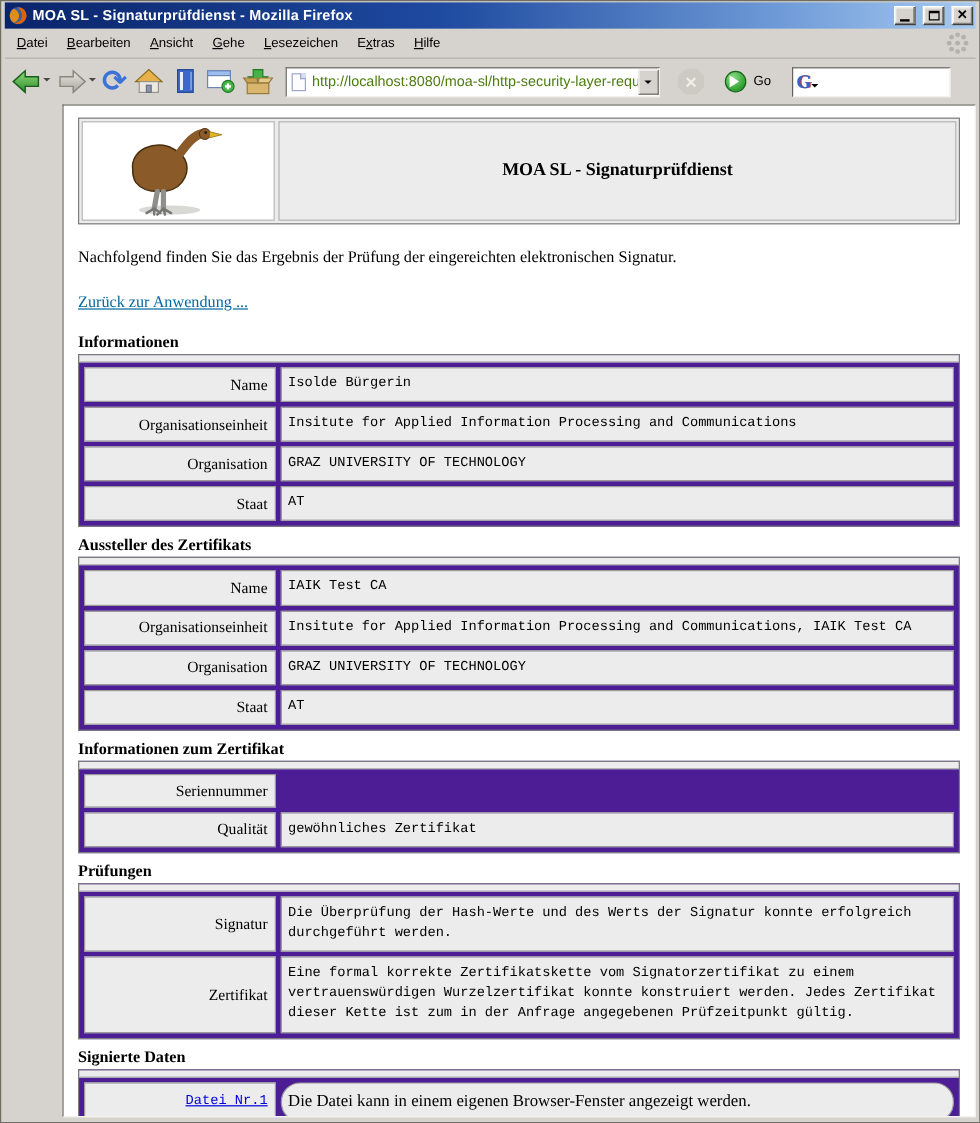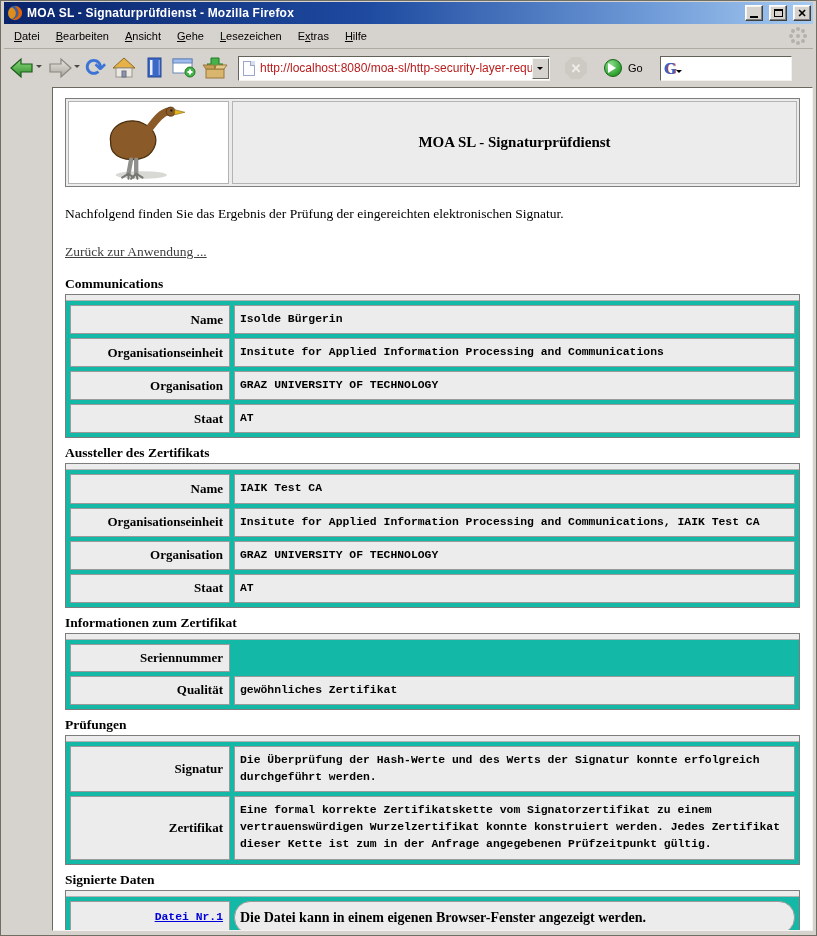--- a/index.html
+++ b/index.html
@@ -55,21 +55,21 @@
           margin:0 0 8px 1px; }
   .reload-glyph{ font-size:25px; line-height:26px; color:#3b74d6; font-weight:bold;
                  font-family:"DejaVu Sans",sans-serif; }
   .urlbar{
     display:flex; align-items:center; height:25px; width:312px; background:#fff;
     border:1px solid; border-color:#636258 #f2f1ec #f2f1ec #636258; margin-left:6px;
     padding-left:4px;
   }
   .urlbar input{
     border:none; outline:none; flex:1; height:19px; font-size:12px;
-    font-family:"Liberation Sans",sans-serif; color:#b91c1c; background:#fff; min-width:0;
+    font-family:"Liberation Sans",sans-serif; color:#4d7c0f; background:#fff; min-width:0;
   }
   .url-drop{
     width:17px; height:21px; background:#d6d3ce; flex:0 0 17px;
     border:1px solid; border-color:#f4f3ef #6b6a60 #6b6a60 #f4f3ef;
     display:flex; align-items:center; justify-content:center;
   }
   .url-drop .dn{ width:0;height:0;border:3px solid transparent;border-top-color:#000;margin-top:3px;}
   .doc-icon{ width:12px; height:15px; background:#fdfdff; border:1px solid #9aa7c8;
     position:relative; margin-right:5px; flex:0 0 12px;}
   .doc-icon:before{content:""; position:absolute; right:-1px; top:-1px; width:4px; height:4px;
@@ -115,25 +115,25 @@
     border:1px solid #7d7d7d; background:#ececec; height:89px;
     display:flex; gap:3px; padding:2px; margin:2px 2px 0 2px;
   }
   .banner-left{ width:161px; flex:0 0 161px; background:#fff; border:1px solid #b3b3b3;
     display:flex; align-items:center; justify-content:center; }
   .banner-right{ flex:1; border:1px solid #b3b3b3; background:#ececec;
     display:flex; align-items:center; justify-content:center;
     font-weight:bold; font-size:15px; }
   .intro{ font-size:13.5px; margin:19px 2px 0 2px; }
   .applink{ display:inline-block; margin:22px 2px 0 2px; font-size:13.5px;
-    color:#404040; text-decoration:underline; }
+    color:#0369a1; text-decoration:underline; }
   .sec-h{ font-size:13.5px; font-weight:bold; margin:16px 2px 2px 2px; }
   .sec-h.tight{ margin-top:7px; }
   
-  .sec-table{ border:1px solid #7d7d7d; background:#14b8a6; margin:2px 2px 0 2px;font-weight:bold; }
+  .sec-table{ border:1px solid #7d7d7d; background:#4c1d95; margin:2px 2px 0 2px; }
   .sec-strip{ height:6px; background:#ececec; border-bottom:1px solid #b3b3b3; }
   .sec-body{ padding:4px; }
   .row{ display:flex; gap:4px; }
   .row + .row{ margin-top:4px; }
   .cell{ border:1px solid #9a9a9a; background:#ececec; }
   .cell-label{
     width:160px; flex:0 0 160px; padding:5px 6px; min-height:27px;
     display:flex; align-items:center; justify-content:flex-end;
     font-size:13px; text-align:right;
   }
@@ -280,21 +280,21 @@
         </svg>
       </div>
       <div class="banner-right">MOA SL - Signaturprüfdienst</div>
     </div>
 
     <p class="intro">Nachfolgend finden Sie das Ergebnis der Prüfung der eingereichten elektronischen Signatur.</p>
 
     <a href="#" class="applink">Zurück zur Anwendung ...</a>
 
     
-    <div class="sec-h">Communications</div>
+    <div class="sec-h">Informationen</div>
     <div class="sec-table">
       <div class="sec-strip"></div>
       <div class="sec-body">
         <div class="row">
           <div class="cell cell-label">Name</div>
           <div class="cell cell-value">Isolde Bürgerin</div>
         </div>
         <div class="row">
           <div class="cell cell-label">Organisationseinheit</div>
           <div class="cell cell-value">Insitute for Applied Information Processing and Communications</div>

